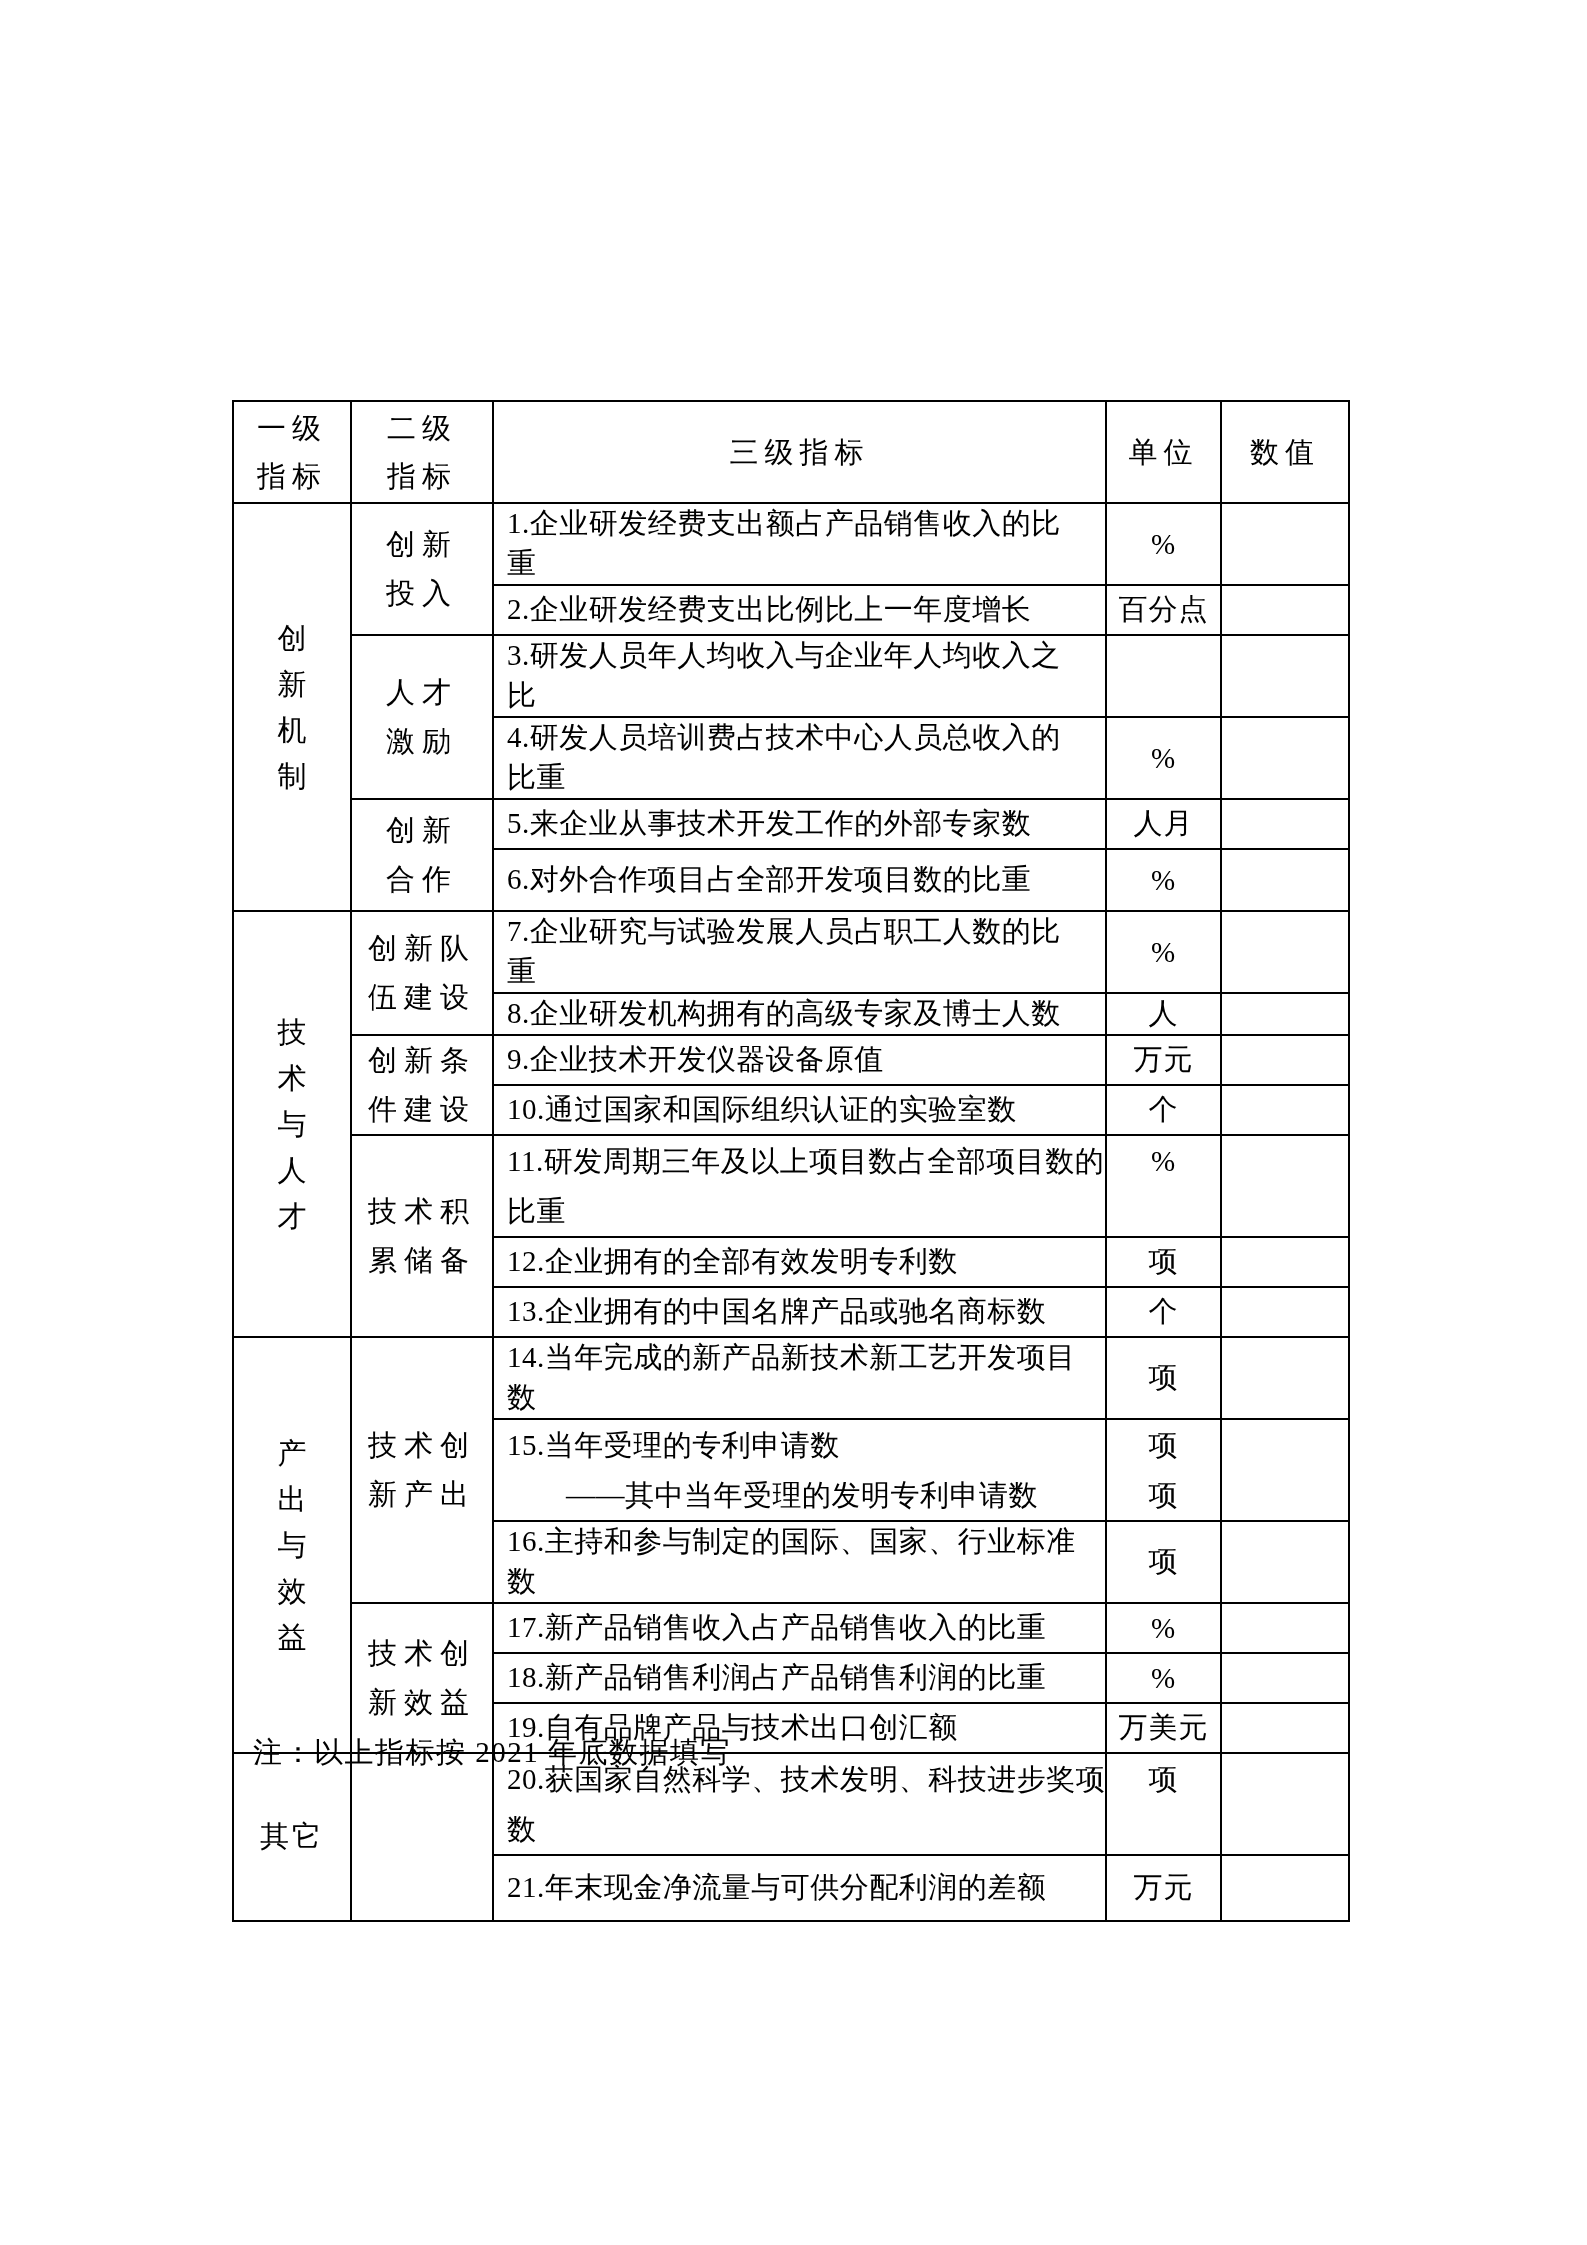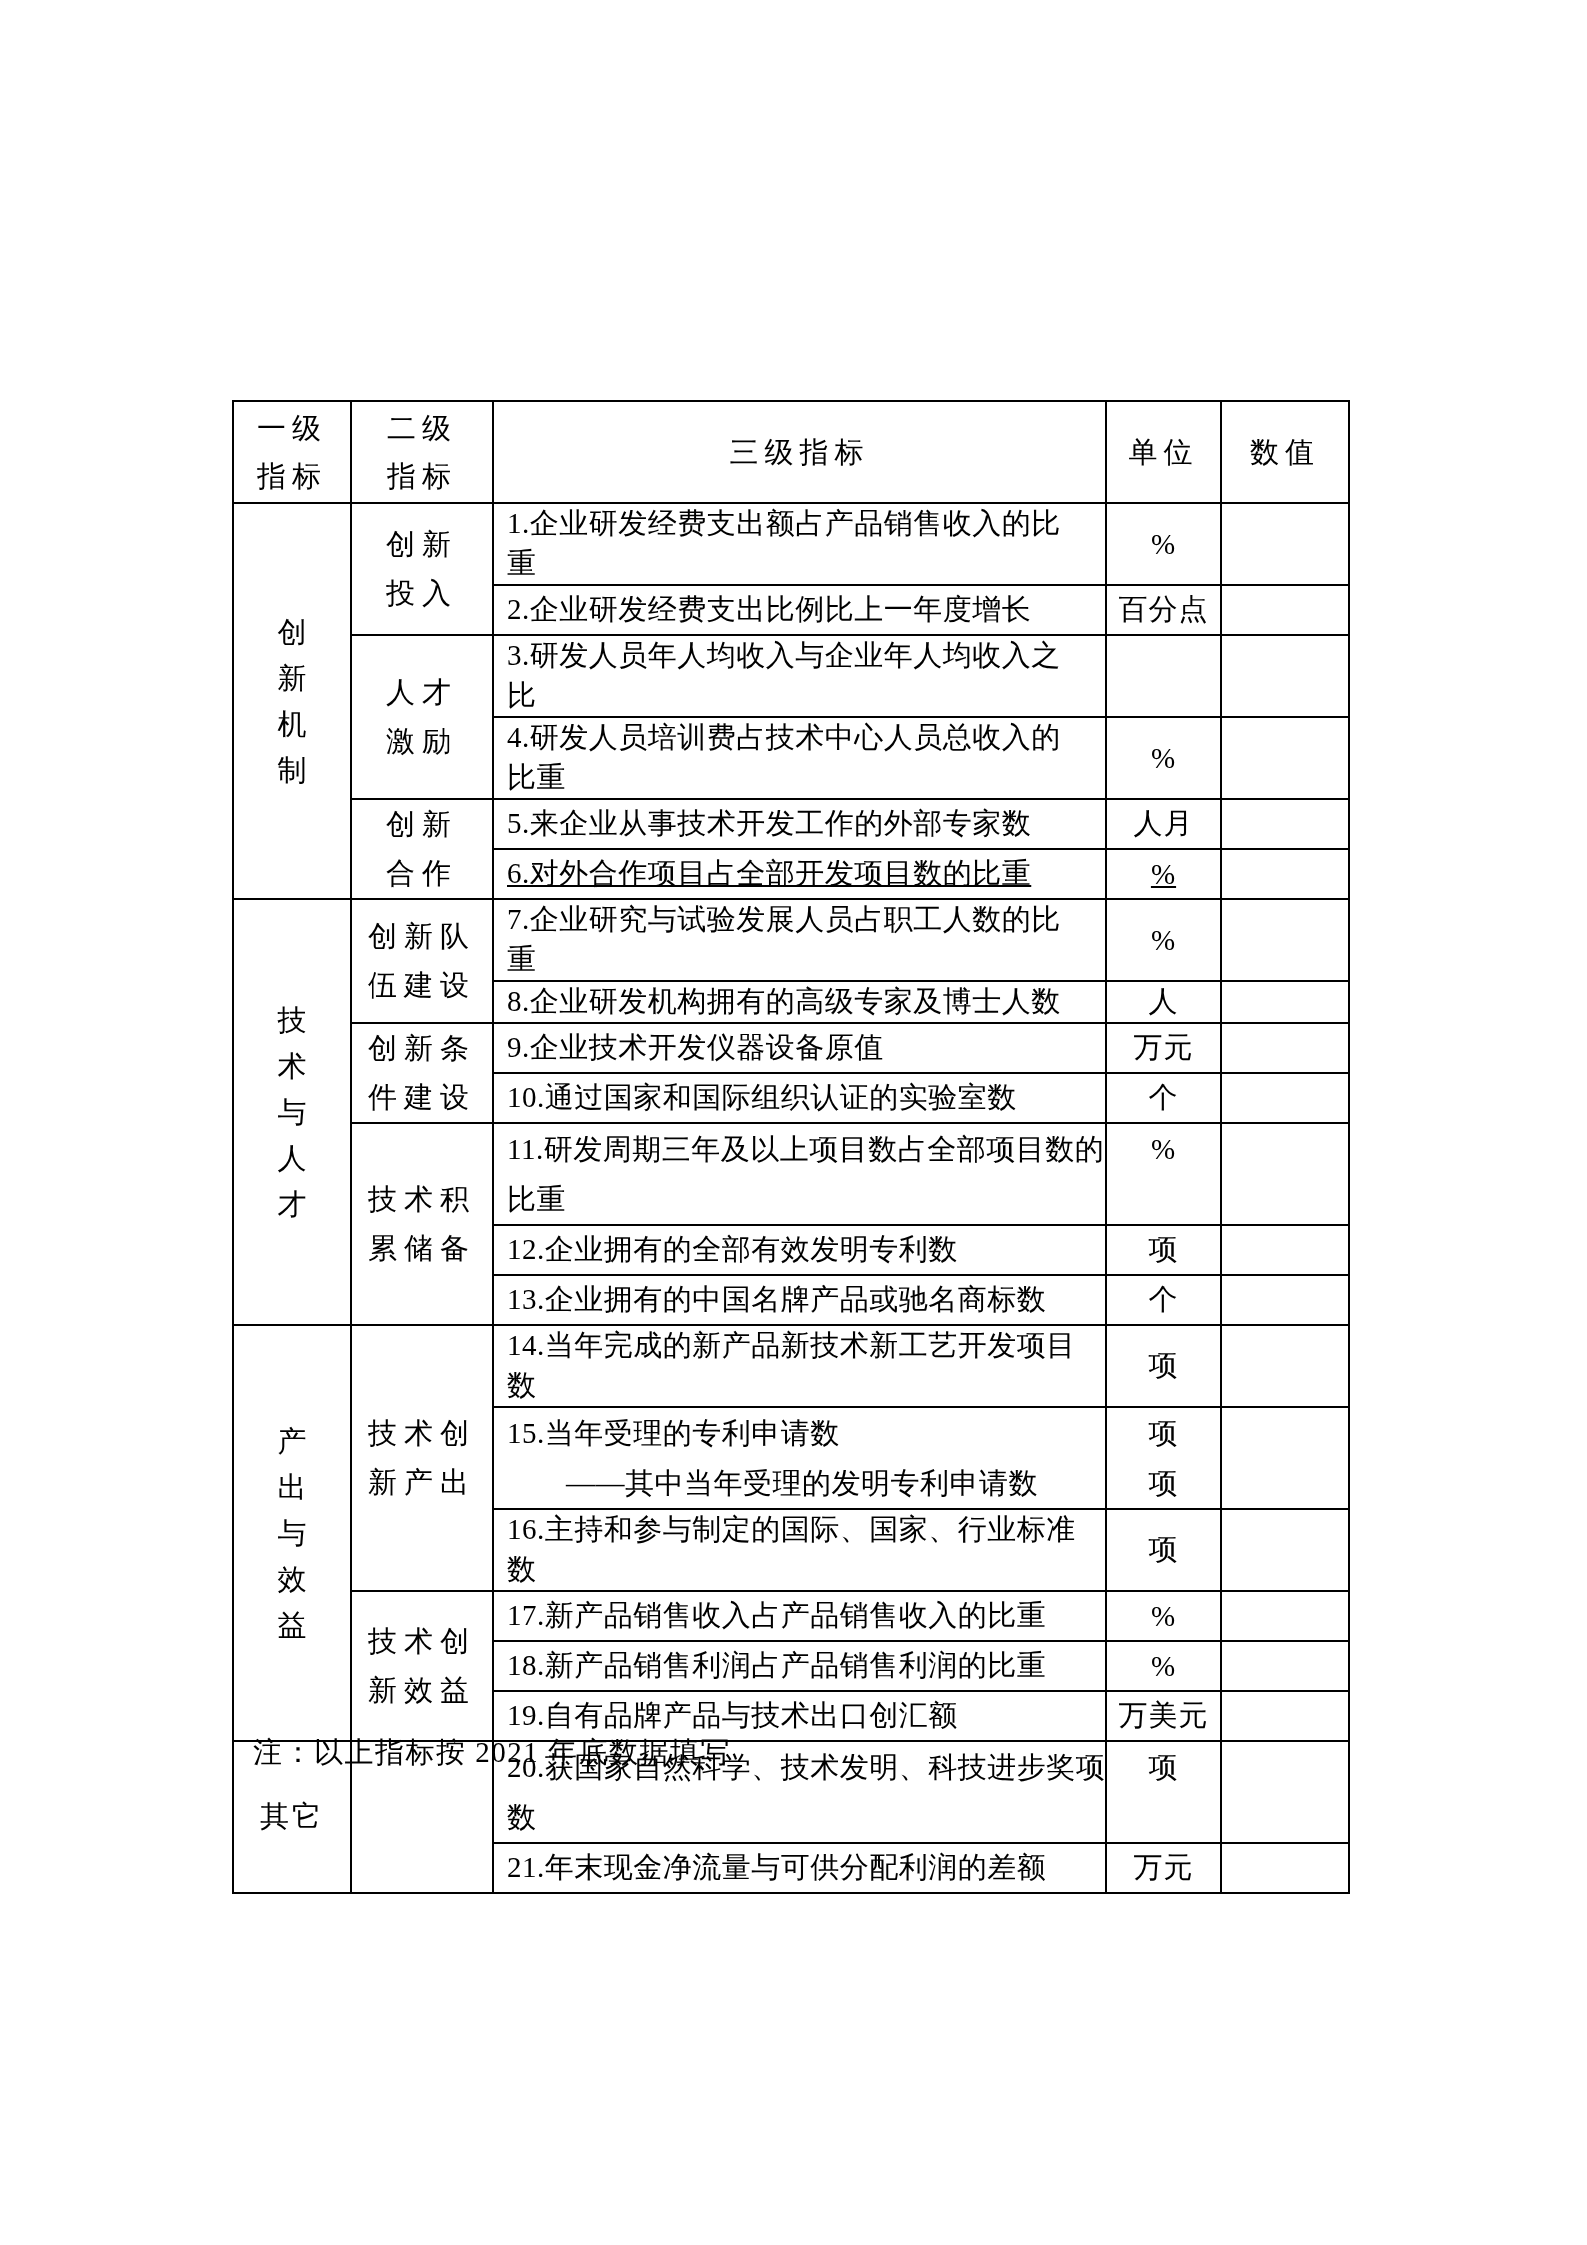--- a/index.html
+++ b/index.html
@@ -135,21 +135,21 @@
         </tr>
         <tr style="height: 50px;">
           <td class="lv2" rowspan="2">
             <div class="l2line">创新</div>
             <div class="l2line">合作</div>
           </td>
           <td class="ind">5.来企业从事技术开发工作的外部专家数</td>
           <td class="unit">人月</td>
           <td class="value"></td>
         </tr>
-        <tr style="height: 50px; text-decoration: underline;">
+        <tr style="height: 62px;">
           <td class="ind">6.对外合作项目占全部开发项目数的比重</td>
           <td class="unit">%</td>
           <td class="value"></td>
         </tr>
         <tr style="height: 50px;">
           <td class="lv1" rowspan="7">
             <div class="vchar">技</div>
             <div class="vchar">术</div>
             <div class="vchar">与</div>
             <div class="vchar">人</div>
@@ -266,21 +266,21 @@
           <td class="ind">
             <div class="iline">20.获国家自然科学、技术发明、科技进步奖项目</div>
             <div class="iline">数</div>
           </td>
           <td class="unit">
             <div class="uline">项</div>
             <div class="uline"></div>
           </td>
           <td class="value"></td>
         </tr>
-        <tr style="height: 50px;">
+        <tr style="height: 66px;">
           <td class="ind">21.年末现金净流量与可供分配利润的差额</td>
           <td class="unit">万元</td>
           <td class="value"></td>
         </tr>
       </tbody>
   </table>
   <p class="note">注：以上指标按 2021 年底数据填写</p>
 </div>
 
 </body></html>

